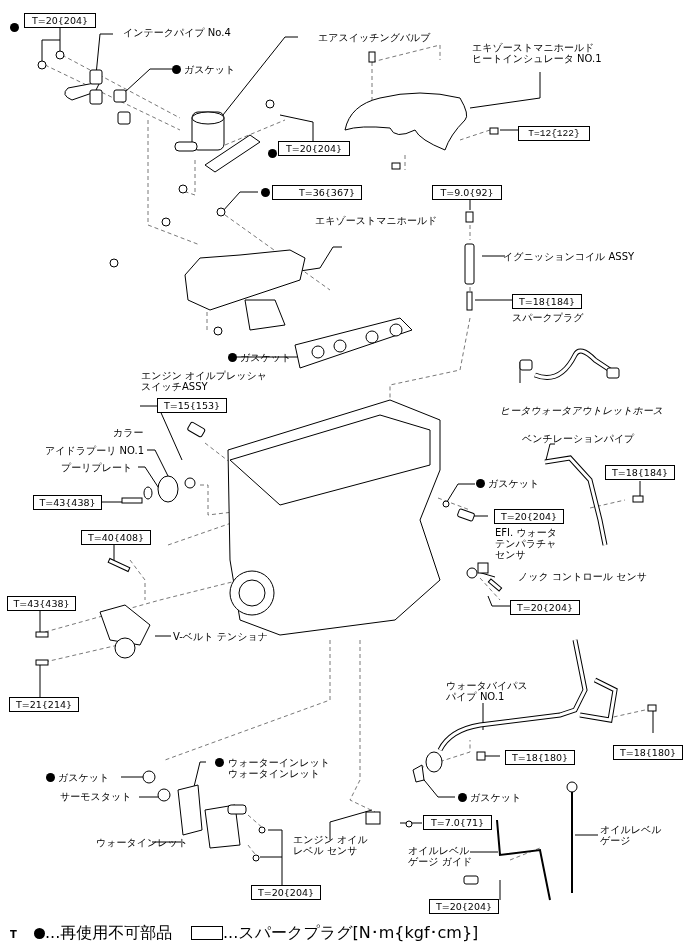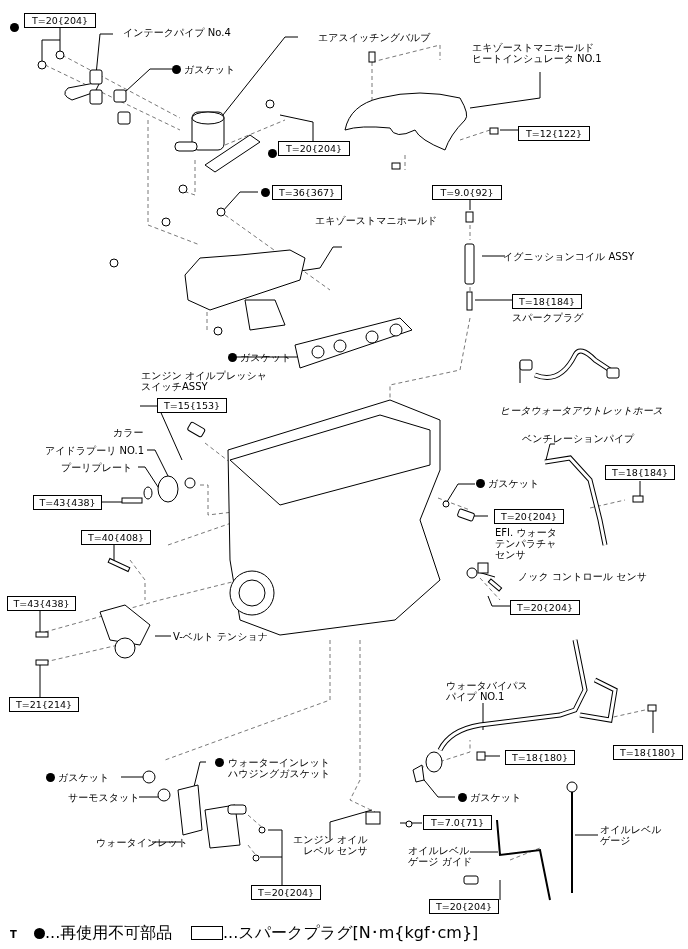--- a/index.html
+++ b/index.html
@@ -213,35 +213,35 @@
 <div class="lbl" style="left:476px;top:478px;"><span class="dot"></span><span>ガスケット</span></div>
 <div class="lbl" style="left:495px;top:527px;">EFI. ウォータ
 テンパラチャ
 センサ</div>
 <div class="lbl" style="left:518px;top:571px;">ノック コントロール センサ</div>
 <div class="lbl" style="left:173px;top:631px;">V-ベルト テンショナ</div>
 <div class="lbl" style="left:446px;top:680px;">ウォータバイパス
 パイプ NO.1</div>
 <div class="lbl" style="left:458px;top:792px;"><span class="dot"></span><span>ガスケット</span></div>
 <div class="lbl" style="left:46px;top:772px;"><span class="dot"></span><span>ガスケット</span></div>
-<div class="lbl" style="left:68px;top:792px;">サーモスタット</div>
+<div class="lbl" style="left:60px;top:792px;font-family:Liberation Mono, monospace;">サーモスタット</div>
 <div class="lbl" style="left:228px;top:757px;"><span class="dot" style="position:absolute;left:-13px;top:1px;"></span><span>ウォーターインレット
-ハウジングガスケット</span></div>
+ウォータインレット</span></div>
 <div class="lbl" style="left:96px;top:837px;">ウォータインレット</div>
-<div class="lbl" style="left:293px;top:834px;text-align:right;">エンジン オイル
+<div class="lbl" style="left:293px;top:834px;">エンジン オイル
 レベル センサ</div>
 <div class="lbl" style="left:408px;top:845px;">オイルレベル
 ゲージ ガイド</div>
 <div class="lbl" style="left:600px;top:824px;">オイルレベル
 ゲージ</div>
 
 <div class="tq" style="left:24px;top:13px;width:70px;">T=20{204}</div>
 <div class="tq" style="left:278px;top:141px;width:70px;">T=20{204}</div>
-<div class="tq" style="left:518px;top:126px;width:70px;">T=12{122}</div>
-<div class="tq" style="left:272px;top:185px;width:68px;">T=36{367}</div>
+<div class="tq" style="left:518px;top:126px;width:70px;font-family:Liberation Mono, monospace;">T=12{122}</div>
+<div class="tq" style="left:272px;top:185px;width:68px;padding-left:20px;">T=36{367}</div>
 <div class="tq" style="left:432px;top:185px;width:68px;">T=9.0{92}</div>
 <div class="tq" style="left:512px;top:294px;width:68px;">T=18{184}</div>
 <div class="tq" style="left:157px;top:398px;width:68px;">T=15{153}</div>
 <div class="tq" style="left:33px;top:495px;width:67px;">T=43{438}</div>
 <div class="tq" style="left:605px;top:465px;width:68px;">T=18{184}</div>
 <div class="tq" style="left:494px;top:509px;width:68px;">T=20{204}</div>
 <div class="tq" style="left:81px;top:530px;width:68px;">T=40{408}</div>
 <div class="tq" style="left:7px;top:596px;width:67px;">T=43{438}</div>
 <div class="tq" style="left:9px;top:697px;width:68px;">T=21{214}</div>
 <div class="tq" style="left:510px;top:600px;width:68px;">T=20{204}</div>

